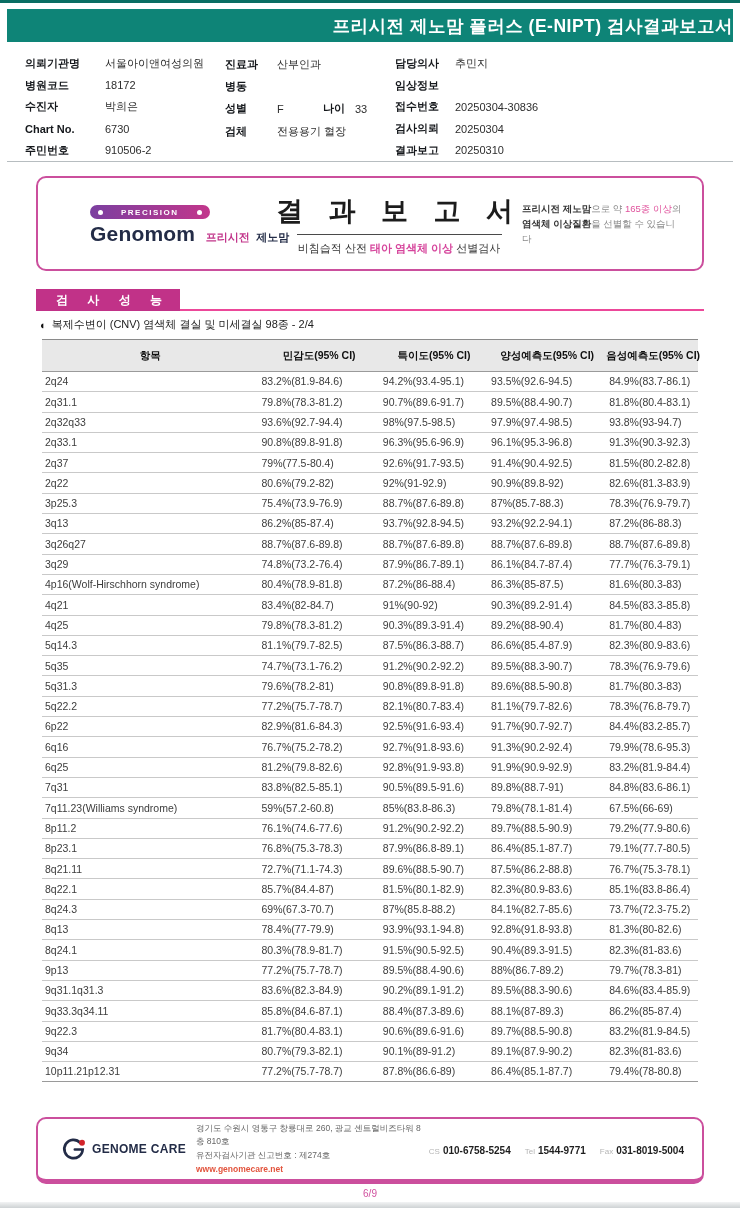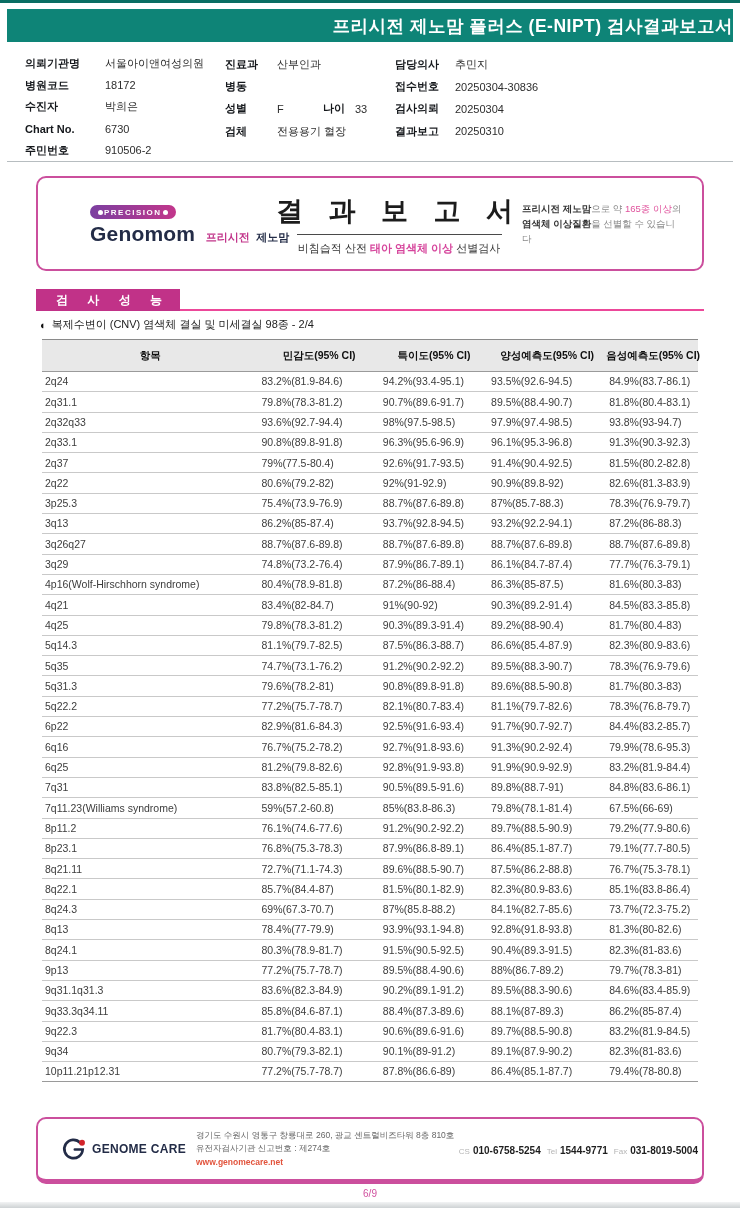--- a/index.html
+++ b/index.html
@@ -33,21 +33,21 @@
   .info-lbl2 { font-weight:bold; color:#15181c; width:32px; margin-left:12px; }
   .sex-val { width:34px; }
   
   .report-box {
     position:absolute; top:176px; left:36px; right:36px; height:95px;
     border:2px solid #cb4f9d; border-radius:10px; background:#fff;
     display:flex; align-items:center;
   }
   .rb-left { width:238px; padding-left:52px; }
   .badge {
-    display:inline-flex; align-items:center; gap:1px;
+    display:inline-flex; align-items:center; gap:18px;
     background:linear-gradient(90deg,#7b3fa0,#c2368b);
     color:#fff; font-size:8px; font-weight:bold; letter-spacing:1.5px;
     padding:2.5px 8px; border-radius:9px;
   }
   .badge-dot { width:5px; height:5px; border-radius:50%; background:#fff; display:inline-block; }
   .brand-line { margin-top:3px; white-space:nowrap; }
   .brand-main { font-size:21px; font-weight:bold; color:#232c47; letter-spacing:0.2px; }
   .brand-sub1 { font-size:11px; font-weight:bold; color:#c2368b; margin-left:6px; }
   .brand-sub2 { font-size:11px; font-weight:bold; color:#232c47; margin-left:2px; }
   .rb-center { flex:1; text-align:center; padding-top:2px; }
@@ -86,21 +86,21 @@
   
   .footer-box {
     position:absolute; top:1117px; left:36px; right:36px; height:67px;
     border:2px solid #cb4f9d; border-bottom-width:5px; border-radius:10px;
     background:#fff; display:flex; align-items:center;
   }
   .f-logo { width:158px; padding-left:22px; display:flex; align-items:center; gap:5px; }
   .f-logo-text { font-weight:bold; color:#232c47; font-size:12px; letter-spacing:0.3px; white-space:nowrap; }
   .f-address { flex:1; font-size:8.5px; color:#666; line-height:1.6; }
   .f-web { color:#e2543d; font-weight:bold; }
-  .f-contact { padding-right:4px; display:flex; gap:6px; align-items:baseline; white-space:nowrap; }
+  .f-contact { padding-right:18px; display:flex; gap:14px; align-items:baseline; white-space:nowrap; }
   .c-lbl { font-size:8px; color:#b5b5b5; }
   .c-val { font-size:10px; font-weight:bold; color:#1e1e1e; margin-left:3px; }
   .page-num { position:absolute; top:1188px; left:0; right:0; text-align:center; font-size:10px; color:#d0529f; }
   .bottom-strip { position:absolute; bottom:0; left:0; right:0; height:6px;
     background:linear-gradient(#f2f3f4,#ced2d4); }
 </style>
 </head>
 <body>
 
 <div class="top-strip"></div>
@@ -149,20 +149,24 @@
     </div>
     <div class="info-row">
       <span class="info-lbl">검체</span>
       <span class="info-val">전용용기 혈장</span>
     </div>
   </div>
   <div class="info-col info-col3">
     <div class="info-row">
       <span class="info-lbl">담당의사</span>
       <span class="info-val">추민지</span>
+    </div>
+    <div class="info-row">
+      <span class="info-lbl">임상정보</span>
+      <span class="info-val"></span>
     </div>
     <div class="info-row">
       <span class="info-lbl">접수번호</span>
       <span class="info-val">20250304-30836</span>
     </div>
     <div class="info-row">
       <span class="info-lbl">검사의뢰</span>
       <span class="info-val">20250304</span>
     </div>
     <div class="info-row">

